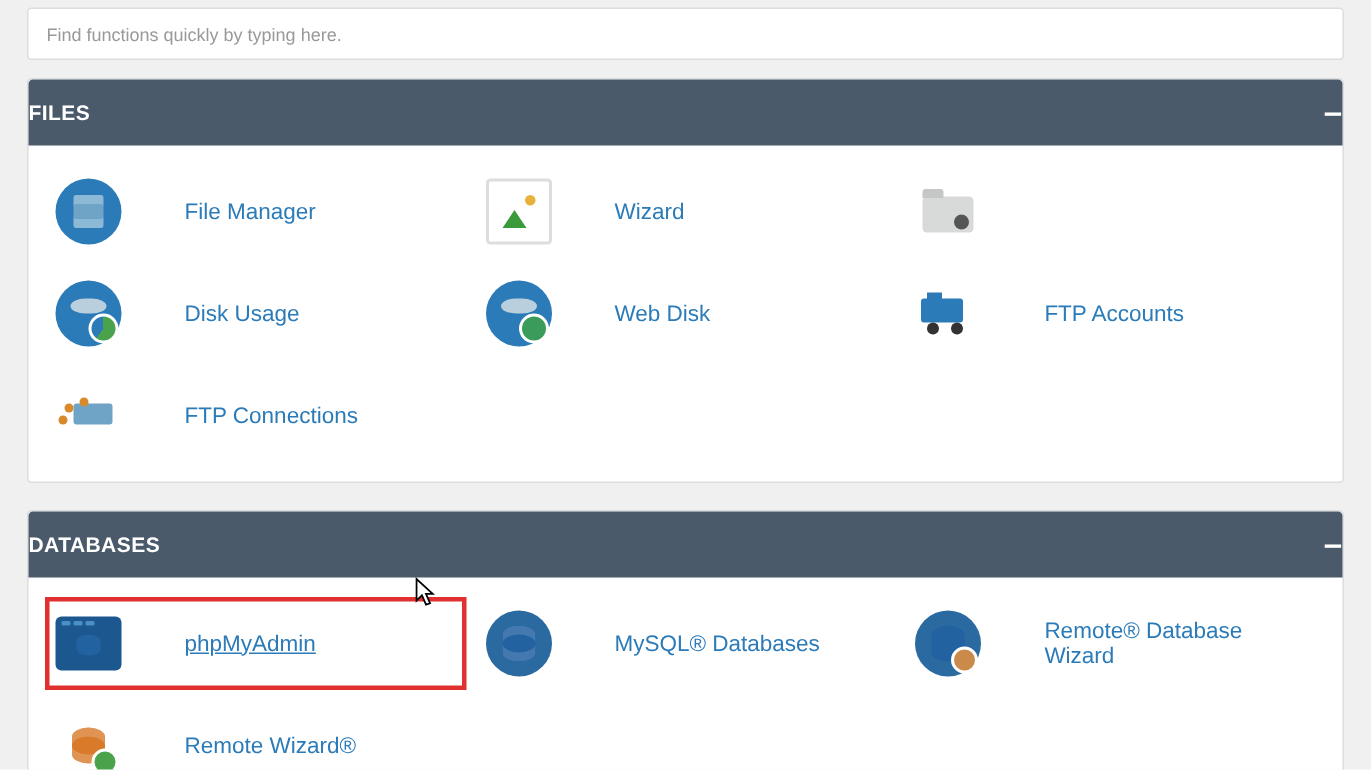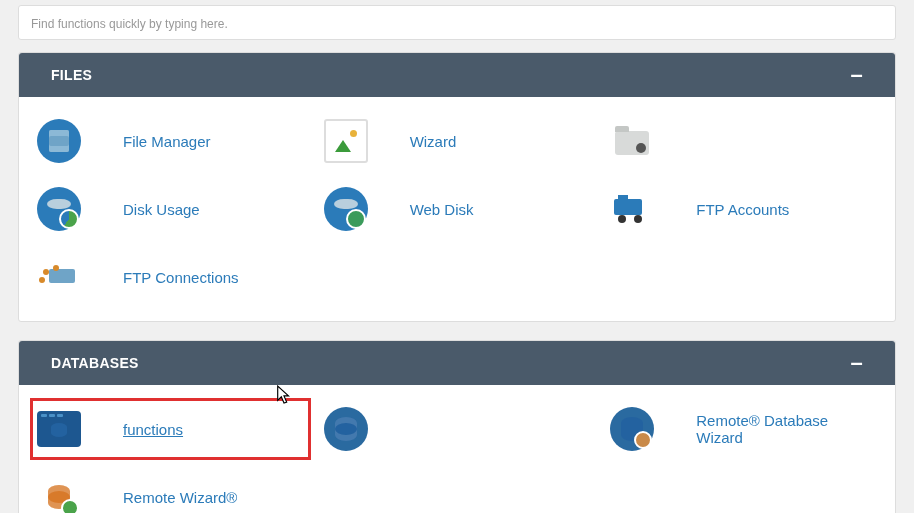--- a/index.html
+++ b/index.html
@@ -31,21 +31,21 @@
   .search-bar input::placeholder { color: #999; }
   .panel {
     background: #fff;
     border: 1px solid #ddd;
     border-radius: 3px;
     margin-bottom: 18px;
   }
   .panel-header {
     background: #4a5a6a;
     color: #fff;
-    padding: 11px 32px;
+    padding: 11px 0;
     display: flex;
     justify-content: space-between;
     align-items: center;
     font-size: 14px;
     font-weight: 600;
     letter-spacing: .3px;
     border-radius: 3px 3px 0 0;
   }
   .collapse-icon {
     font-size: 22px;
@@ -206,25 +206,26 @@
 
 <div class="panel">
   <div class="panel-header">
     <span>DATABASES</span>
     <span class="collapse-icon">–</span>
   </div>
   <div class="panel-body">
 
     <div class="item highlighted">
       <div class="item-icon ic-pma"></div>
-      <a class="item-link underline">functions</a>
+      <a class="item-link underline">phpMyAdmin</a>
     </div>
 
     <div class="item">
       <div class="item-icon ic-circle-blue-dk ic-db"></div>
+      <a class="item-link">MySQL® Databases</a>
     </div>
 
     <div class="item">
       <div class="item-icon ic-circle-blue-dk ic-dbw"></div>
       <a class="item-link">Remote® Database Wizard</a>
     </div>
 
     <div class="item">
       <div class="item-icon ic-rdb"></div>
       <a class="item-link">Remote Wizard®</a>

